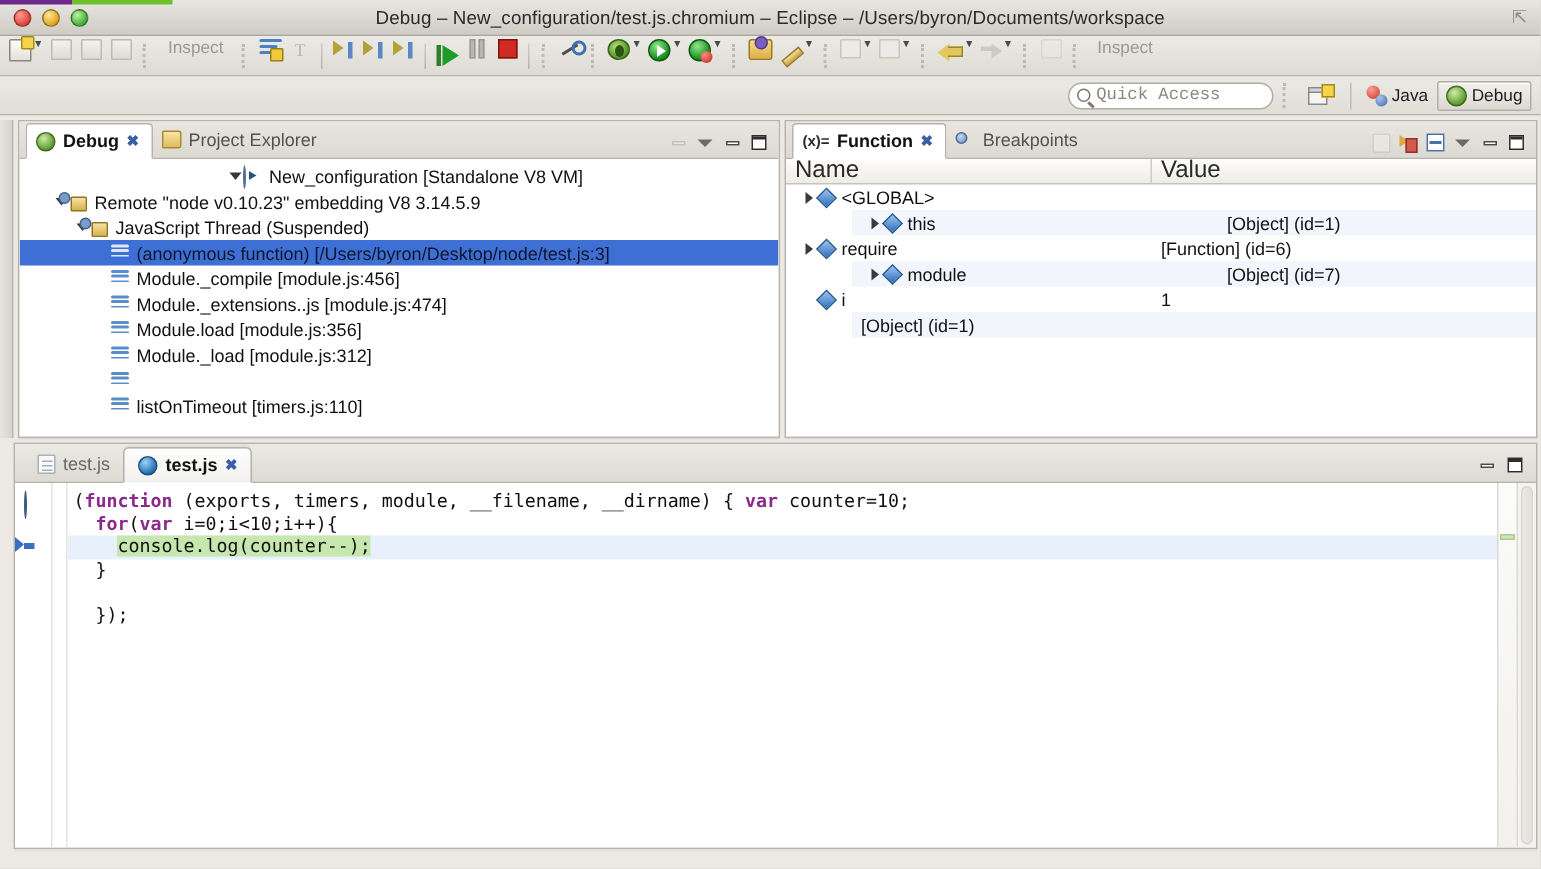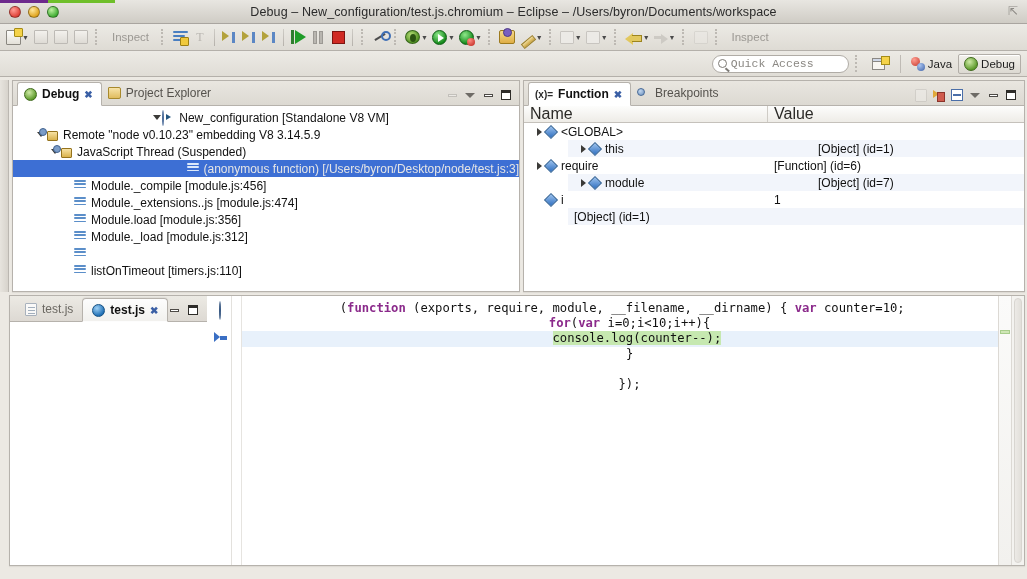--- a/index.html
+++ b/index.html
@@ -30,21 +30,21 @@
   .resize-gl{position:absolute;right:6px;top:5px;width:13px;height:13px;
     color:#8d8a85;font-size:12px;line-height:13px;}
 
   
   .toolbar{
     height:27px;flex:0 0 27px;
     background:linear-gradient(#eceae5,#dedbd4);
     border-bottom:1px solid #b4b0aa;
     display:flex;align-items:center;padding:0 4px;gap:0px;
   }
-  .tb-item{height:22px;min-width:20px;display:flex;align-items:center;
+  .tb-item{height:22px;min-width:20px;display:flex;
     justify-content:center;padding:0 2px;position:relative;}
   .tb-sep{width:1px;height:17px;margin:0 4px;
     background:linear-gradient(#cfccc6,#b5b1ab);}
   .tb-sep.dots{background:none;width:5px;border-left:2px dotted #bdb9b3;height:16px;}
   .caret{font-size:7px;color:#4a4a4a;margin-left:1px;}
   .tb-label{font-size:11.5px;color:#9b9893;padding:0 6px;}
   .ico{display:inline-block;position:relative;}
 
   
   .i-newdbg{width:15px;height:15px;background:linear-gradient(#fdfdfb,#e3e0d8);
@@ -167,21 +167,21 @@
   .vc .tri{width:0;height:0;border-left:5px solid transparent;border-right:5px solid transparent;
     border-top:5px solid #6e6b66;}
   .vc .min{width:9px;height:3px;border:1px solid #4d4a46;background:#fff;}
   .vc .max{width:10px;height:10px;border:1.5px solid #2e2c29;background:#fff;position:relative;}
   .vc .max:after{content:"";position:absolute;left:0;top:0;right:0;height:2px;background:#2e2c29;}
   .vc.dim{opacity:.35;}
 
   
   .tree{flex:1;overflow:hidden;background:#fff;padding-top:3px;font-size:12px;color:#111;}
   .trow{height:17px;display:flex;align-items:center;white-space:nowrap;}
-  .trow.sel{background:#3d6fd4;color:#e5e5e5;justify-content:flex-end;}
+  .trow.sel{background:#3d6fd4;color:#0f172a;}
   .tw{width:11px;height:11px;display:flex;align-items:center;justify-content:center;flex:0 0 11px;}
   .tw .arrow{width:0;height:0;border-left:4.5px solid transparent;border-right:4.5px solid transparent;
     border-top:5px solid #3b3a37;}
   .ti{width:14px;height:13px;flex:0 0 14px;margin-right:3px;position:relative;}
   .ic-launch{width:13px;height:13px;border-radius:50%;
     background:radial-gradient(circle at 35% 30%,#d9e7f7,#7d9bc4 75%);border:1px solid #4f6f9c;}
   .ic-launch:after{content:"";position:absolute;left:4px;top:3px;width:0;height:0;
     border-left:5px solid #24557f;border-top:3.5px solid transparent;border-bottom:3.5px solid transparent;}
   .ic-thread{width:12px;height:12px;position:relative;}
   .ic-thread:before{content:"";position:absolute;left:1px;top:3px;width:9px;height:8px;
@@ -219,22 +219,22 @@
   .vi-copy{width:13px;height:13px;border:1px solid #c2bfba;background:#f0eeea;border-radius:1px;opacity:.5;}
   .vi-arrows{width:14px;height:13px;position:relative;}
   .vi-arrows:before{content:"";position:absolute;left:0;top:1px;width:0;height:0;
     border-left:6px solid #e0a83a;border-top:4px solid transparent;border-bottom:4px solid transparent;}
   .vi-arrows:after{content:"";position:absolute;right:0;bottom:0;width:6px;height:8px;
     background:#cf5b4d;border:1px solid #8c332a;}
   .vi-layout{width:13px;height:12px;border:1.5px solid #4a6ea8;background:#fff;position:relative;}
   .vi-layout:after{content:"";position:absolute;left:1px;top:4px;right:1px;height:1.5px;background:#4a6ea8;}
 
   
-  .editor{flex:1 1 auto;display:flex;flex-direction:row;margin-left:9px;
-    background:#fff;border:1px solid #b6b2ac;overflow:hidden;box-shadow:0 1px 1px rgba(0,0,0,.06);text-align:center;}
+  .editor{flex:1 1 auto;display:flex;flex-direction:column;margin-left:9px;
+    background:#fff;border:1px solid #b6b2ac;overflow:hidden;box-shadow:0 1px 1px rgba(0,0,0,.06);}
   .etabs{height:26px;flex:0 0 26px;display:flex;align-items:flex-end;
     background:linear-gradient(#eceae4,#ddd9d3);border-bottom:1px solid #b6b2ac;
     padding-left:6px;position:relative;}
   .etab{height:24px;display:flex;align-items:center;gap:5px;padding:0 9px;
     font-size:12px;color:#6b6862;}
   .etab.active{background:linear-gradient(#fdfdfd,#f2f1ee);
     border:1px solid #b6b2ac;border-bottom:1px solid #fdfdfd;border-radius:4px 4px 0 0;
     color:#111;font-weight:bold;margin-bottom:-1px;box-shadow:0 -1px 1px rgba(0,0,0,.05);}
   .etab .x{font-size:10px;color:#3a5fa5;font-weight:bold;}
   .doc-ico{width:12px;height:13px;background:#fff;border:1px solid #9aa6b5;border-radius:1px;
@@ -631,21 +631,21 @@
             </div>
         </div>
       </div>
       <div class="ebody">
         <div class="gutter" id="editor-gutter">
             <div class="gm" style="top: 6px;"><span class="bp-ico"></span></div>
             <div class="gm" style="top: 36.4px;"><span class="ip-ico"></span></div>
           </div>
         <div class="foldbar"></div>
         <div class="code" id="code-area">
-            <div class="cl"><span class="">(</span><span class="kw ">function</span><span class=""> (exports, require, module, __filename, __dirname) { </span><span class="kw ">var</span><span class=""> counter=10;</span></div>
+            <div class="cl"><span class="">(</span><span class="kw ">function</span><span class=""> (exports, timers, module, __filename, __dirname) { </span><span class="kw ">var</span><span class=""> counter=10;</span></div>
             <div class="cl"><span class="">  </span><span class="kw ">for</span><span class="">(</span><span class="kw ">var</span><span class=""> i=0;i&lt;10;i++){</span></div>
             <div class="cl cur"><span class="">    </span><span class="hl">console.log(counter--);</span></div>
             <div class="cl"><span class="">  }</span></div>
             <div class="cl"><span class=""></span></div>
             <div class="cl"><span class="">  });</span></div>
           </div>
         <div class="ruler">
           <div class="mk" style="top:34px"></div>
         </div>
         <div class="escroll">

